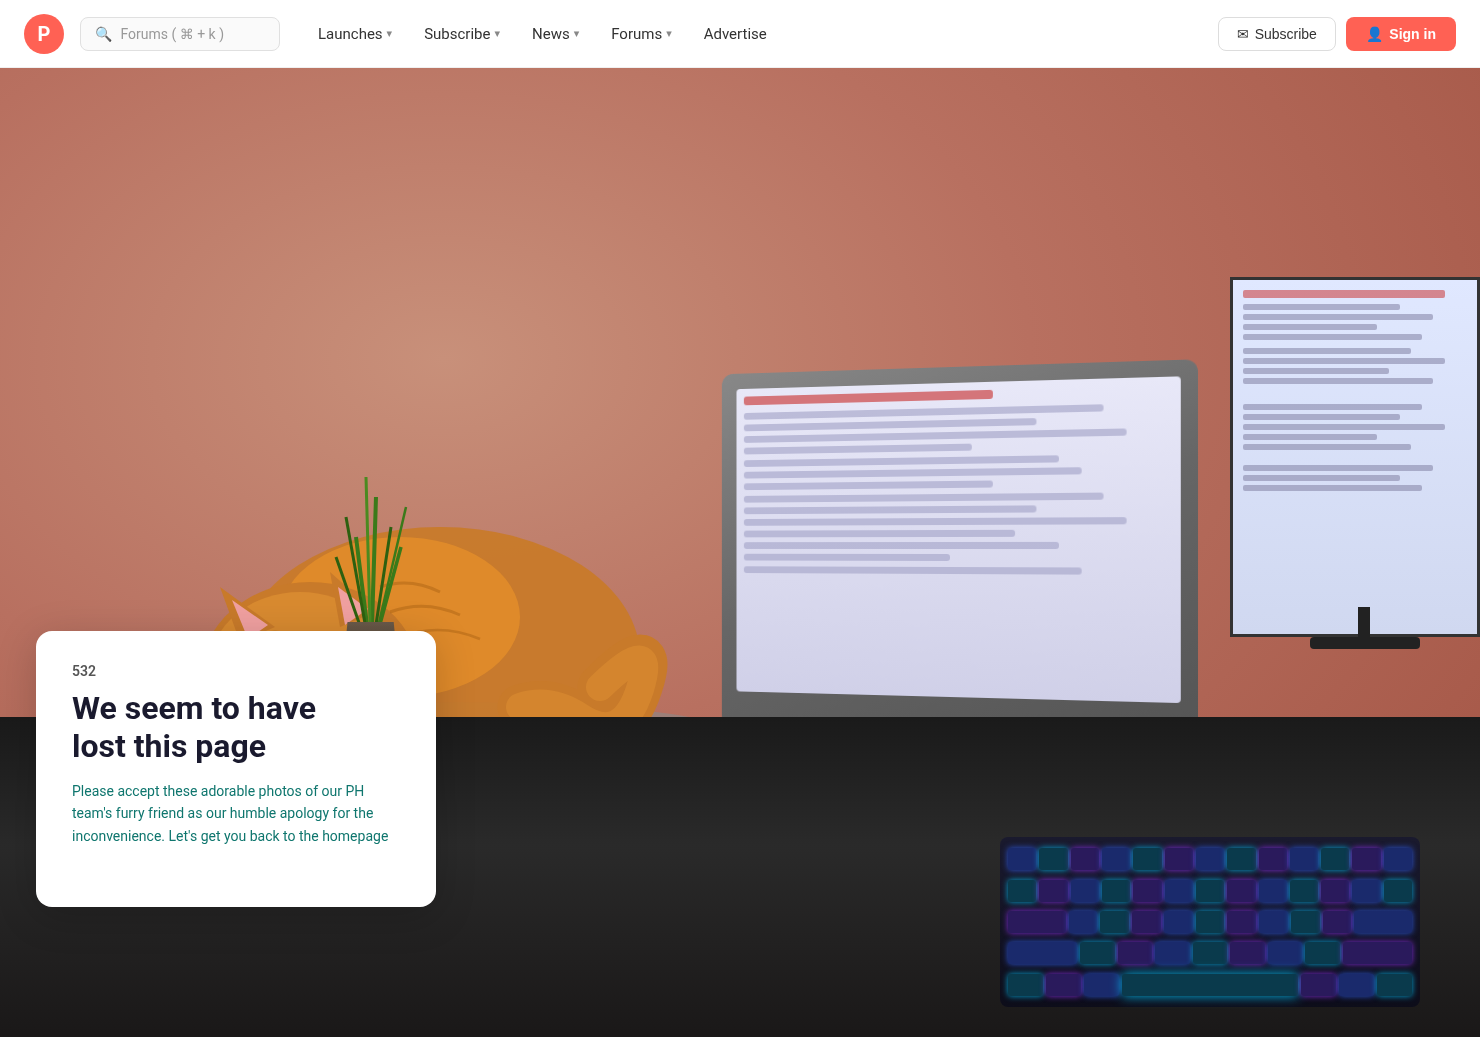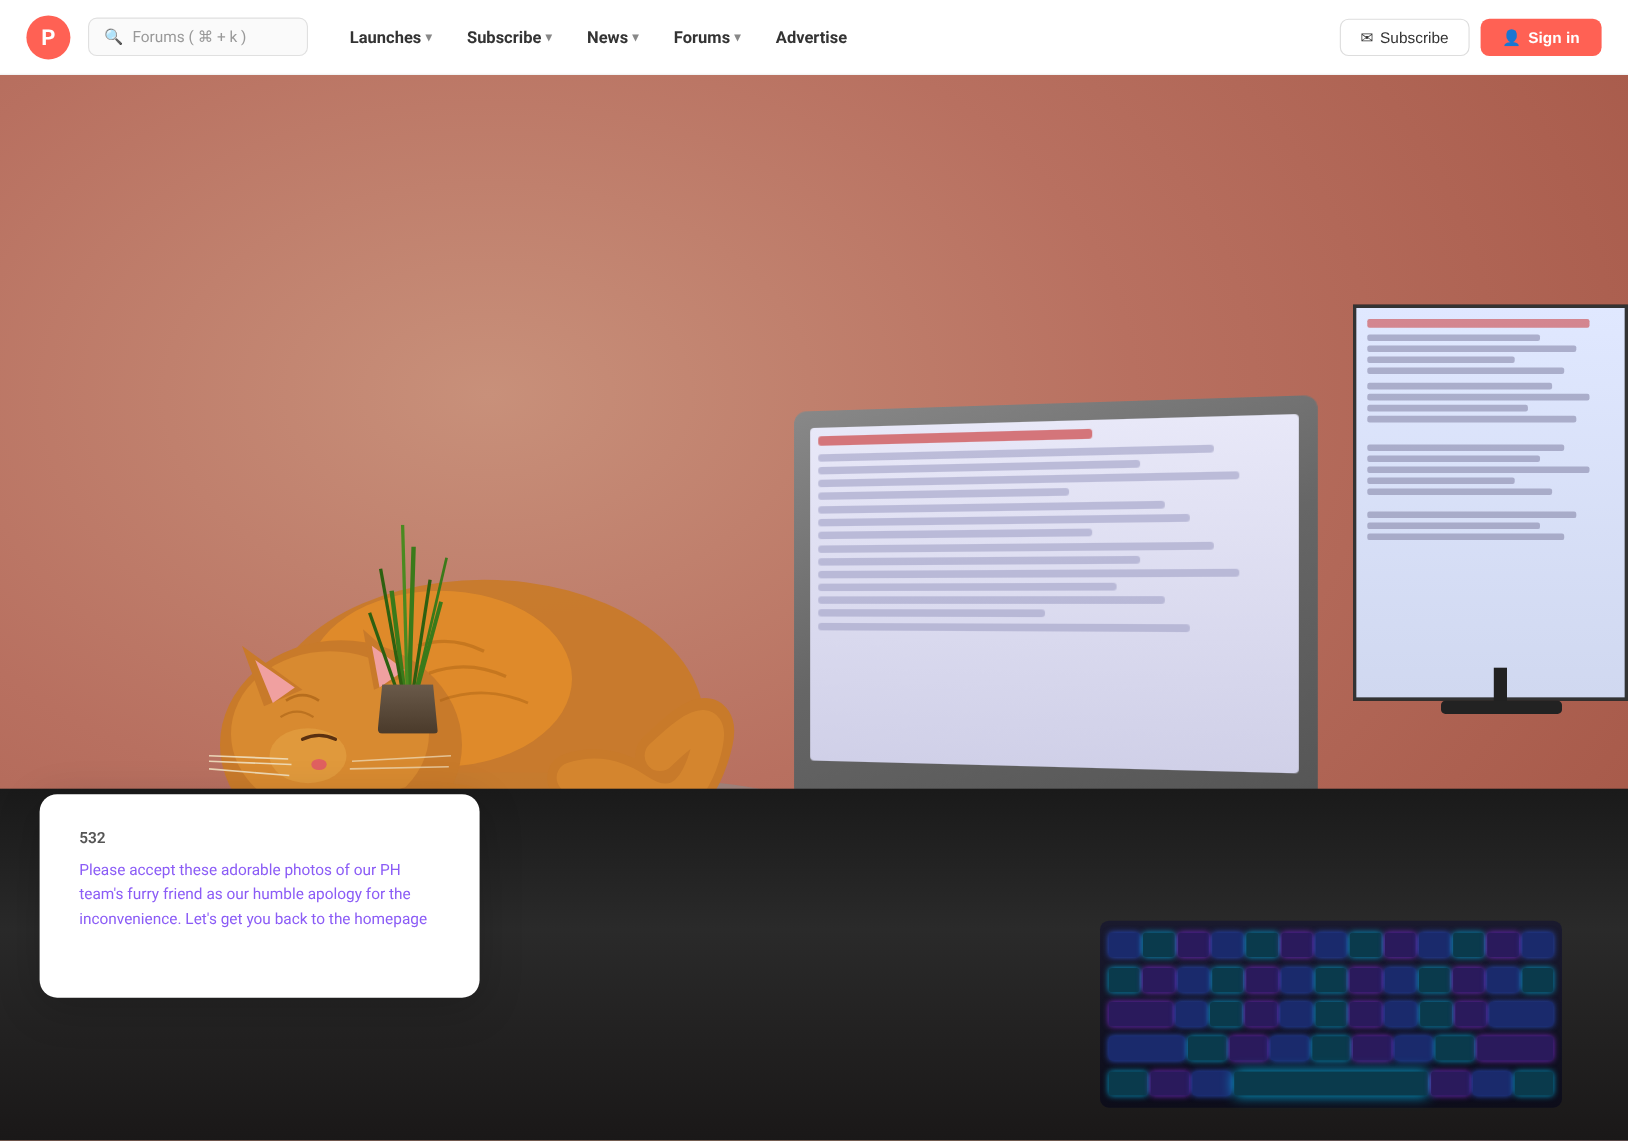--- a/index.html
+++ b/index.html
@@ -24,21 +24,21 @@
       border: 1px solid #e0e0e0; border-radius: 8px;
       padding: 8px 14px; color: #999; font-size: 14px;
       cursor: pointer; background: #fafafa; min-width: 200px;
     }
     .search-icon { font-size: 14px; color: #aaa; }
     .nav-links {
       display: flex; align-items: center; gap: 4px; margin-left: 24px;
     }
     .nav-link {
       display: flex; align-items: center; gap: 4px;
-      padding: 8px 14px; font-size: 15px; font-weight: 700; color: #333;
+      padding: 8px 14px; font-size: 15px; font-weight: 400; color: #333;
       cursor: pointer; border-radius: 8px; white-space: nowrap;
     }
     .nav-link .chevron { font-size: 11px; color: #888; }
     .nav-spacer { flex: 1; }
     .btn-subscribe {
       display: flex; align-items: center; gap: 6px;
       border: 1.5px solid #ddd; border-radius: 8px;
       padding: 8px 18px; font-size: 14px; font-weight: 500; color: #333;
       cursor: pointer; background: #fff; margin-right: 10px;
     }
@@ -171,21 +171,21 @@
     }
     .error-code {
       font-size: 14px; font-weight: 600; color: #555;
       margin-bottom: 10px;
     }
     .error-title {
       font-size: 32px; font-weight: 700; color: #1a1a2e;
       line-height: 1.2; margin-bottom: 14px;
     }
     .error-desc {
-      font-size: 14px; color: #8b5cf6; line-height: 1.6;
+      font-size: 14px; color: #0f766e; line-height: 1.6;
       margin-bottom: 24px;
     }
     .btn-homepage {
       display: inline-flex; align-items: center;
       background: #ff6154; color: white;
       border: none; border-radius: 8px;
       padding: 11px 22px; font-size: 14px; font-weight: 600;
       cursor: pointer;
     }
 
@@ -438,14 +438,18 @@
       </svg>
       
       <div style="position:absolute; bottom:-10px; left:50%; transform:translateX(-50%); width:55px; height:45px; background:linear-gradient(180deg,#6a5a4a,#4a3a2a); clip-path:polygon(8% 0%, 92% 0%, 100% 100%, 0% 100%); border-radius:0 0 4px 4px;"></div>
     </div>
 
   </div>
 </div>
 
 <div class="error-card">
   <div class="error-code">532</div>
+  <div class="error-title">
+    <span>We seem to have</span><br>
+    <span>lost this page</span>
+  </div>
   <p class="error-desc">Please accept these adorable photos of our PH team's furry friend as our humble apology for the inconvenience. Let's get you back to the homepage</p>
 </div>
 
 </body></html>

